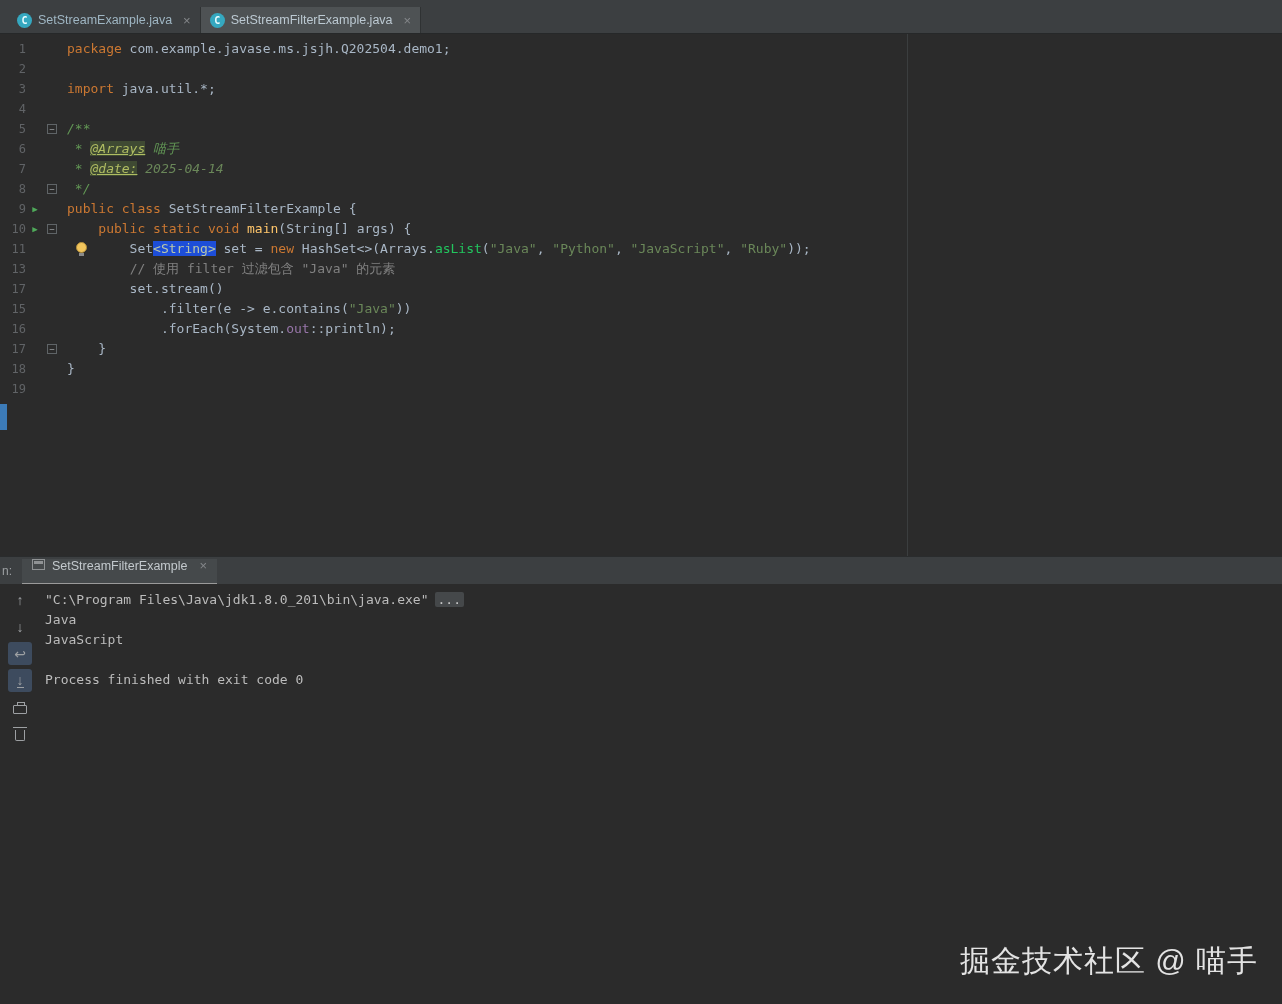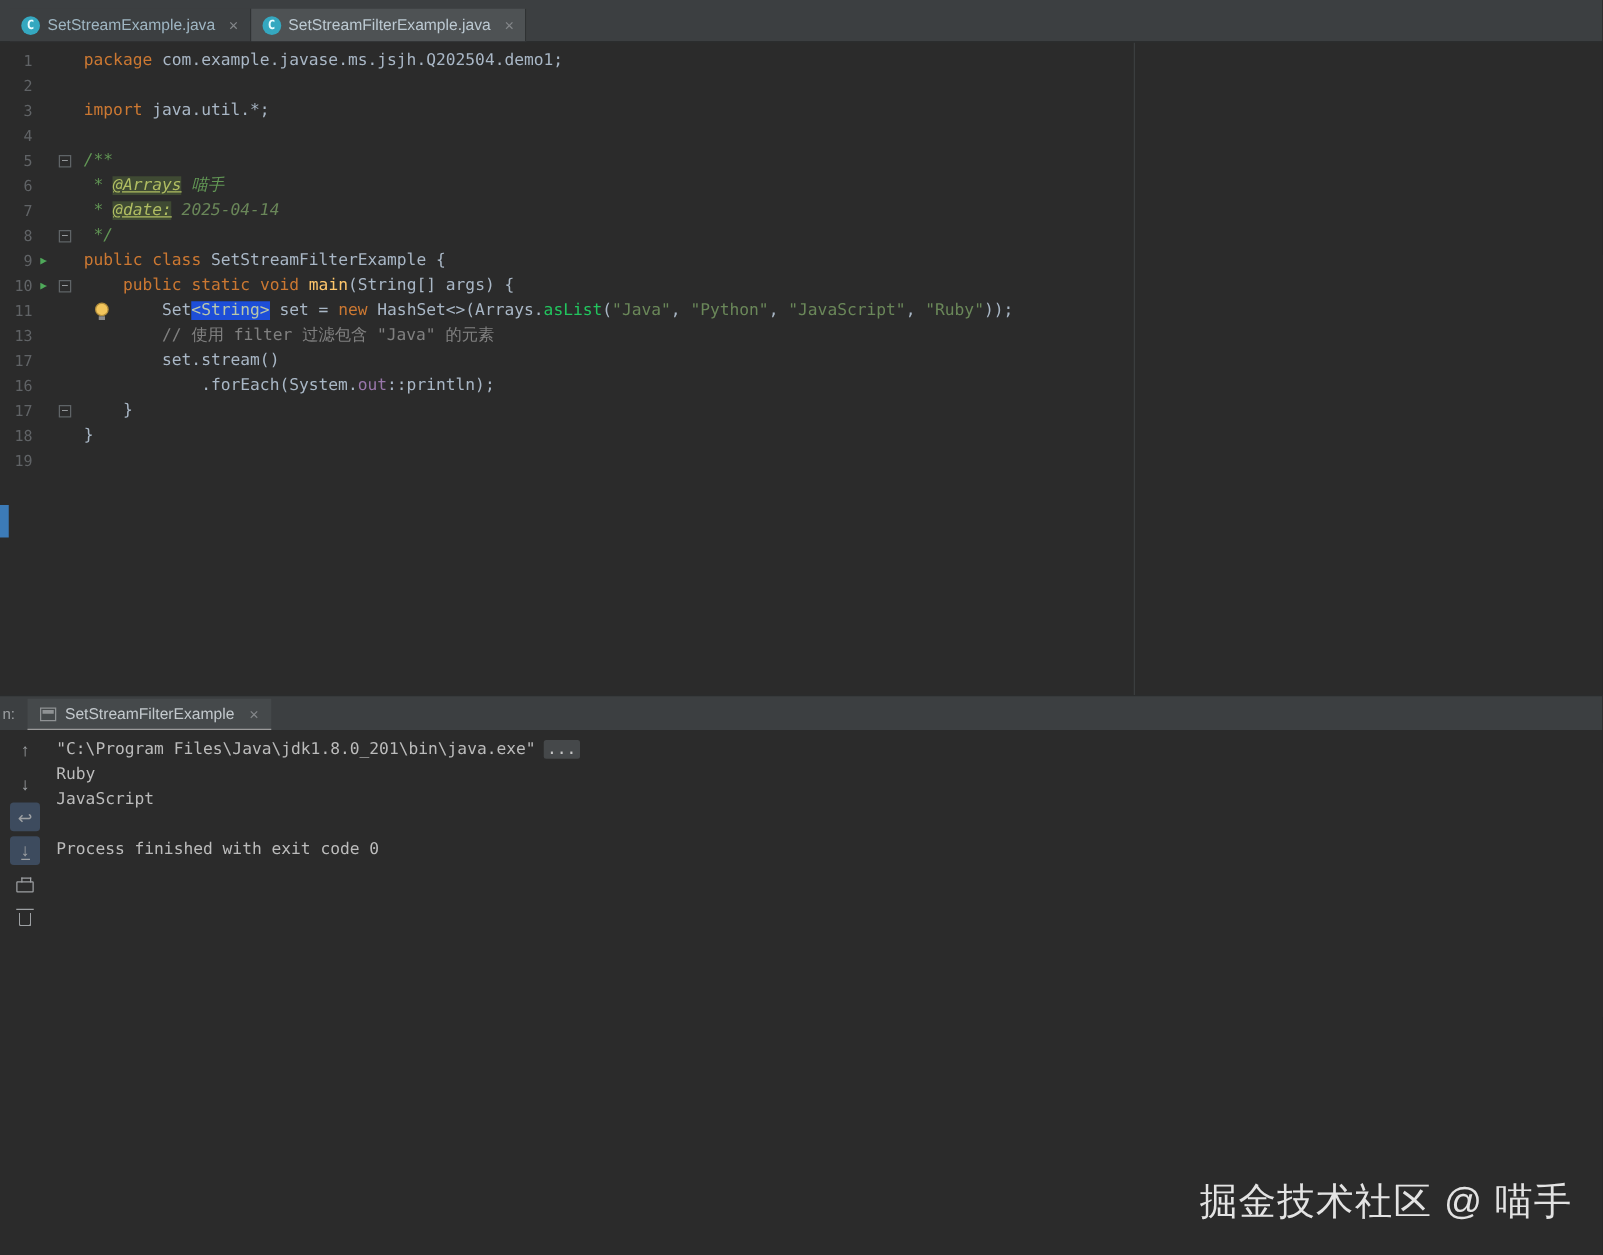--- a/index.html
+++ b/index.html
@@ -37,21 +37,21 @@
   .tk-sm{color:#22c55e}
   .tk-fld{color:#9876aa;}
   .tk-hl{background:#1d4ed8;color:#b9c7a9}
   .bulb{position:absolute;left:76px;top:3px;width:11px;height:11px;border-radius:50%;background:#f2c55c;border:1px solid #b28e3c}
   .bulb::after{content:"";position:absolute;left:2px;top:10px;width:5px;height:3px;background:#8a8a8a}
   .stripe-mark{position:absolute;left:0;top:404px;width:7px;height:26px;background:#3c7bb8}
 
   
   .runbar{position:absolute;top:556px;left:0;width:100%;height:28px;background:#3c3f41;border-top:1px solid #2a2c2d;display:flex;align-items:flex-end}
   .run-gutter-label{position:absolute;left:2px;top:7px;color:#9da0a3;font-size:12px;font-family:"Liberation Sans",sans-serif}
-  .run-tab{display:flex;align-items:center;gap:7px;height:25px;margin-left:22px;padding:0 10px;background:#45494b;border-bottom:1px solid #9a9a9a;font-size:12.5px;color:#c3c9cd}
+  .run-tab{display:flex;gap:7px;height:25px;margin-left:22px;padding:0 10px;background:#45494b;border-bottom:1px solid #9a9a9a;font-size:12.5px;color:#c3c9cd}
   .console-win-icon{width:13px;height:11px;border:1px solid #8f9294;position:relative;flex:0 0 13px}
   .console-win-icon::before{content:"";position:absolute;left:1px;top:1px;right:1px;height:3px;background:#8f9294}
 
   
   .console{position:absolute;top:584px;left:0;width:100%;height:420px;background:#2b2b2b}
   .console-toolbar{position:absolute;left:6px;top:4px;width:28px;display:flex;flex-direction:column;gap:4px;align-items:center}
   .tool{width:24px;height:23px;display:flex;align-items:center;justify-content:center;color:#9da0a3;font-size:14px;border-radius:3px}
   .tool.selected{background:#3d4b5e}
   .tool .underline-glyph{border-bottom:1px solid #9da0a3;line-height:14px}
   .icon-printer{position:relative;width:14px;height:9px;border:1px solid #9da0a3;border-radius:1px;margin-top:3px}
@@ -93,20 +93,21 @@
         <div class="code-line"><span class="gutter"><span class="lnum">4</span><span class="gslot-arrow"></span><span class="gslot-fold"></span></span><span class="code-content"></span></div>
         <div class="code-line"><span class="gutter"><span class="lnum">5</span><span class="gslot-arrow"></span><span class="gslot-fold"><span class="fold-box">−</span></span></span><span class="code-content"><span class="tk-doc">/**</span></span></div>
         <div class="code-line"><span class="gutter"><span class="lnum">6</span><span class="gslot-arrow"></span><span class="gslot-fold"></span></span><span class="code-content"><span class="tk-doc"> * </span><span class="tk-doctag">@Arrays</span><span class="tk-doc"> 喵手</span></span></div>
         <div class="code-line"><span class="gutter"><span class="lnum">7</span><span class="gslot-arrow"></span><span class="gslot-fold"></span></span><span class="code-content"><span class="tk-doc"> * </span><span class="tk-doctag">@date:</span><span class="tk-doc"> </span><span class="tk-docval">2025-04-14</span></span></div>
         <div class="code-line"><span class="gutter"><span class="lnum">8</span><span class="gslot-arrow"></span><span class="gslot-fold"><span class="fold-box">−</span></span></span><span class="code-content"><span class="tk-doc"> */</span></span></div>
         <div class="code-line"><span class="gutter"><span class="lnum">9</span><span class="gslot-arrow"><span class="run-arrow">▶</span></span><span class="gslot-fold"></span></span><span class="code-content"><span class="tk-kw">public</span><span class="tk-pl"> </span><span class="tk-kw">class</span><span class="tk-pl"> SetStreamFilterExample {</span></span></div>
         <div class="code-line"><span class="gutter"><span class="lnum">10</span><span class="gslot-arrow"><span class="run-arrow">▶</span></span><span class="gslot-fold"><span class="fold-box">−</span></span></span><span class="code-content"><span class="tk-pl">    </span><span class="tk-kw">public</span><span class="tk-pl"> </span><span class="tk-kw">static</span><span class="tk-pl"> </span><span class="tk-kw">void</span><span class="tk-pl"> </span><span class="tk-m">main</span><span class="tk-pl">(String[] args) {</span></span></div>
         <div class="code-line"><span class="gutter"><span class="lnum">11</span><span class="gslot-arrow"></span><span class="gslot-fold"></span></span><span class="code-content"><span class="tk-pl">        Set</span><span class="tk-hl">&lt;String&gt;</span><span class="tk-pl"> set = </span><span class="tk-kw">new</span><span class="tk-pl"> HashSet&lt;&gt;(Arrays.</span><span class="tk-sm">asList</span><span class="tk-pl">(</span><span class="tk-str">"Java"</span><span class="tk-pl">, </span><span class="tk-str">"Python"</span><span class="tk-pl">, </span><span class="tk-str">"JavaScript"</span><span class="tk-pl">, </span><span class="tk-str">"Ruby"</span><span class="tk-pl">));</span></span><span class="bulb"></span></div>
         <div class="code-line"><span class="gutter"><span class="lnum">13</span><span class="gslot-arrow"></span><span class="gslot-fold"></span></span><span class="code-content"><span class="tk-pl">        </span><span class="tk-cmt">// 使用 filter 过滤包含 "Java" 的元素</span></span></div>
         <div class="code-line"><span class="gutter"><span class="lnum">17</span><span class="gslot-arrow"></span><span class="gslot-fold"></span></span><span class="code-content"><span class="tk-pl">        set.stream()</span></span></div>
+        <div class="code-line"><span class="gutter"><span class="lnum">15</span><span class="gslot-arrow"></span><span class="gslot-fold"></span></span><span class="code-content"><span class="tk-pl">            .filter(e -&gt; e.contains(</span><span class="tk-str">"Java"</span><span class="tk-pl">))</span></span></div>
         <div class="code-line"><span class="gutter"><span class="lnum">16</span><span class="gslot-arrow"></span><span class="gslot-fold"></span></span><span class="code-content"><span class="tk-pl">            .forEach(System.</span><span class="tk-fld">out</span><span class="tk-pl">::println);</span></span></div>
         <div class="code-line"><span class="gutter"><span class="lnum">17</span><span class="gslot-arrow"></span><span class="gslot-fold"><span class="fold-box">−</span></span></span><span class="code-content"><span class="tk-pl">    }</span></span></div>
         <div class="code-line"><span class="gutter"><span class="lnum">18</span><span class="gslot-arrow"></span><span class="gslot-fold"></span></span><span class="code-content"><span class="tk-pl">}</span></span></div>
         <div class="code-line"><span class="gutter"><span class="lnum">19</span><span class="gslot-arrow"></span><span class="gslot-fold"></span></span><span class="code-content"></span></div>
       </div>
   </div>
 
   <div class="stripe-mark"></div>
 
   <div class="runbar">
@@ -134,21 +135,21 @@
         </span>
         <span class="tool">
           <span class="icon-printer"></span>
         </span>
         <span class="tool">
           <span class="icon-trash"></span>
         </span>
       </div>
     <div class="console-lines">
         <div class="console-line"><span class="ck-co">"C:\Program Files\Java\jdk1.8.0_201\bin\java.exe"</span><span class="ck-chip">...</span></div>
-        <div class="console-line"><span class="ck-co">Ruby</span></div>
+        <div class="console-line"><span class="ck-co">Java</span></div>
         <div class="console-line"><span class="ck-co">JavaScript</span></div>
         <div class="console-line">&nbsp;</div>
         <div class="console-line"><span class="ck-co">Process finished with exit code 0</span></div>
       </div>
   </div>
 
   <div class="watermark">掘金技术社区 @ 喵手</div>
 
 </div>
 

